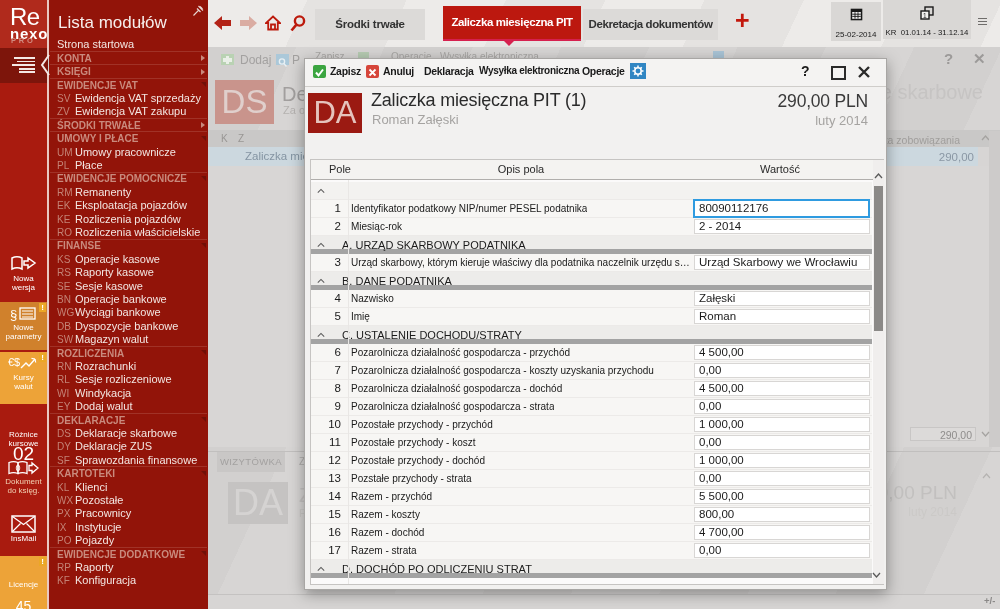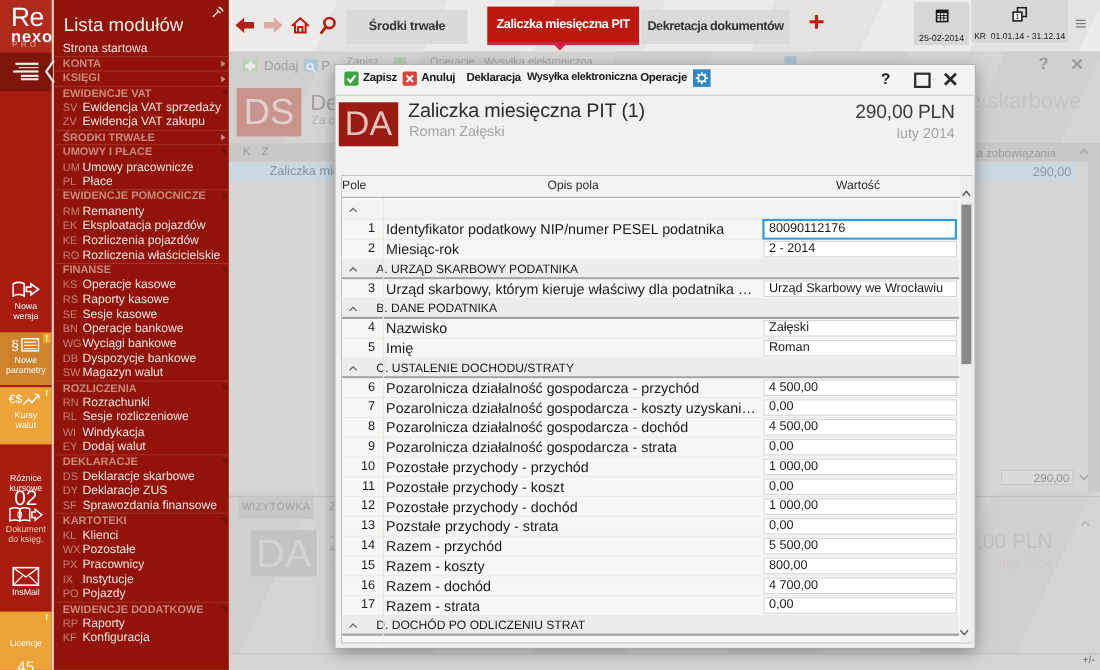--- a/index.html
+++ b/index.html
@@ -46,24 +46,24 @@
     background:repeating-linear-gradient(115deg,#d2d0cf 0 80px,#d7d5d4 80px 160px);}
 
   
   #dlg{left:304px;top:58px;width:583px;height:532px;background:#f2f1f0;box-sizing:border-box;
     border:1px solid #a8a6a4;box-shadow:0 4px 14px rgba(0,0,0,0.35);z-index:50;}
   #dtb{left:0;top:0;width:581px;height:28px;background:#f4f3f2;border-bottom:1px solid #cfcdca;box-sizing:border-box;}
   #dtb .t{position:absolute;top:-1px;height:26px;line-height:26px;font-size:10.5px;font-weight:bold;color:#1a1a1a;white-space:nowrap;letter-spacing:-0.3px;}
   #dtable{left:5px;top:100px;width:574px;height:426px;background:#fbfafa;border:1px solid #c6c4c2;box-sizing:border-box;}
   .trow{position:absolute;left:0;width:561px;height:18px;background:#f7f6f4;border-bottom:1px solid #eceae8;box-sizing:border-box;}
   .trow .no{position:absolute;left:0;top:0;width:30px;text-align:right;font-size:11.5px;line-height:17px;color:#1a1a1a;}
-  .trow .ds{position:absolute;left:40px;top:0;font-size:13px;line-height:17px;color:#1a1a1a;white-space:nowrap;max-width:340px;overflow:hidden;text-overflow:ellipsis;}
+  .trow .ds{position:absolute;left:40px;top:0;font-size:10px;line-height:17px;color:#1a1a1a;white-space:nowrap;max-width:340px;overflow:hidden;text-overflow:ellipsis;}
   .trow .vb{position:absolute;left:383px;top:1px;width:170px;height:13px;background:#fff;border:1px solid #d8d6d4;
     font-size:11.5px;line-height:13px;padding-left:4px;color:#1a1a1a;white-space:nowrap;}
-  .srow{position:absolute;left:0;width:561px;height:18px;background:#edecea;border-bottom:2px solid #a3a3a3;box-sizing:border-box;
+  .srow{position:absolute;left:0;width:561px;height:18px;background:#edecea;border-bottom:5px solid #a3a3a3;box-sizing:border-box;
     font-size:11px;font-weight:normal;line-height:18px;color:#1a1a1a;white-space:nowrap;}
   .srow .lb{position:absolute;left:31px;top:0;}
   .chev{position:absolute;left:6px;width:8px;height:8px;}
 </style>
 </head>
 <body>
 <div id="stage">
   <div class="abs" id="topbar">
 
     <svg class="abs" style="left:6px;top:16px" width="18" height="14" viewBox="0 0 18 14">
@@ -429,21 +429,21 @@
         </svg>
     </div>
     <div class="abs" style="left:3px;top:34px;width:54px;height:40px;background:#9b1a12;
       color:#e5c3bd;font-size:31px;text-align:center;line-height:40px">DA</div>
     <div class="abs" style="left:66px;top:31px;font-size:18px;letter-spacing:-0.2px;color:#2b2b2b;white-space:nowrap">Zaliczka miesięczna PIT (1)</div>
     <div class="abs" style="left:67px;top:53px;font-size:13px;color:#a5a3a1">Roman Załęski</div>
     <div class="abs" style="left:360px;top:32px;width:203px;text-align:right;font-size:17.5px;letter-spacing:-0.2px;color:#3a3a3a;white-space:nowrap">290,00 PLN</div>
     <div class="abs" style="left:360px;top:54px;width:203px;text-align:right;font-size:13px;color:#a5a3a1">luty 2014</div>
     <div class="abs" id="dtable">
       <div class="abs" style="left:0;top:0;width:572px;height:20px;background:#f4f3f1;border-bottom:1px solid #b0aeac;box-sizing:border-box"></div>
-      <div class="abs" style="left:0;top:3px;width:40px;text-align:left;font-size:11px;color:#2a2a2a">Pole</div>
+      <div class="abs" style="left:0;top:3px;width:40px;text-align:right;font-size:11px;color:#2a2a2a">Pole</div>
       <div class="abs" style="left:110px;top:3px;width:200px;text-align:center;font-size:11px;color:#2a2a2a">Opis pola</div>
       <div class="abs" style="left:419px;top:3px;width:100px;text-align:center;font-size:11px;color:#2a2a2a">Wartość</div>
       <div class="trow" style="top:22px;background:#f3f2f0">
           <svg class="chev" style="top:5px" width="10" height="7" viewBox="0 0 10 7">
             <path d="M1 5.5 L5 1.5 L9 5.5" fill="none" stroke="#5a5a5a" stroke-width="1.3"></path>
           </svg>
         </div>
       <div class="trow" style="top:40px">
           <span class="no">1</span>
           <span class="ds">Identyfikator podatkowy NIP/numer PESEL podatnika</span>

